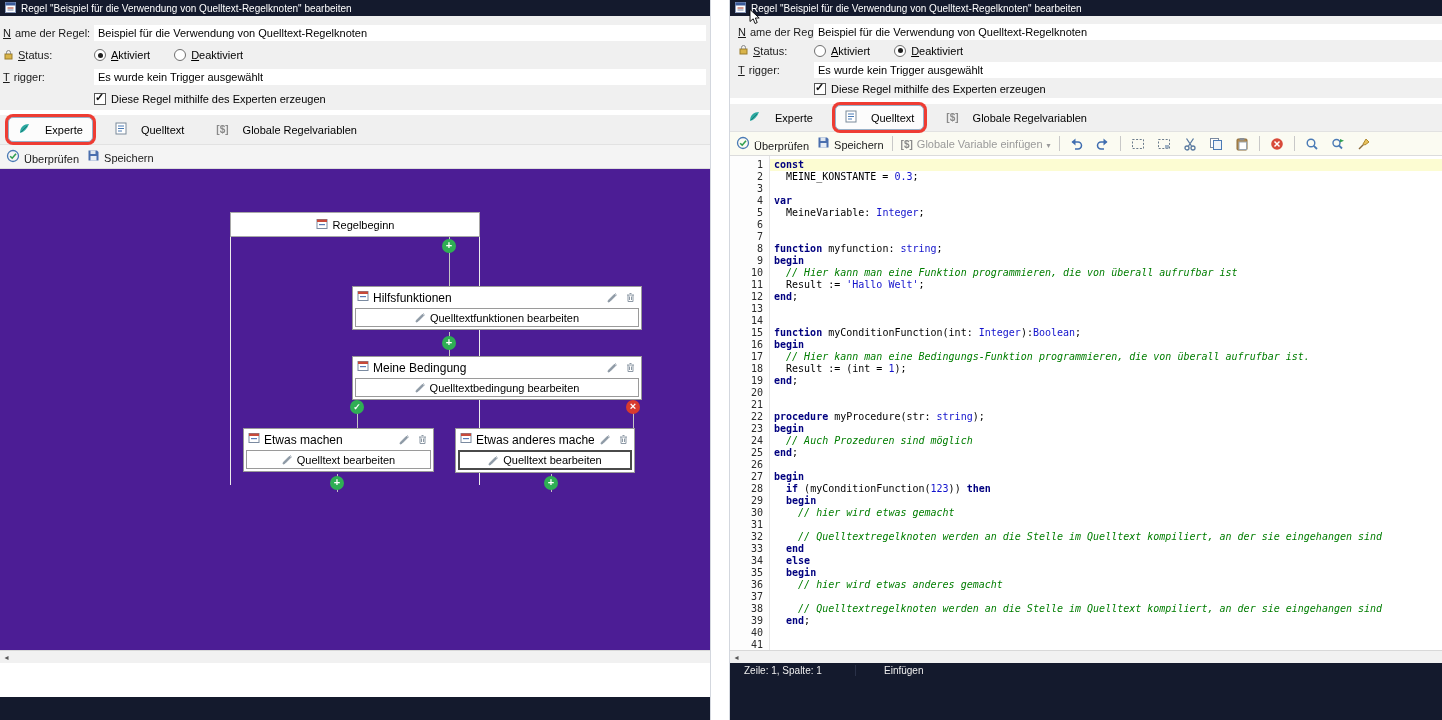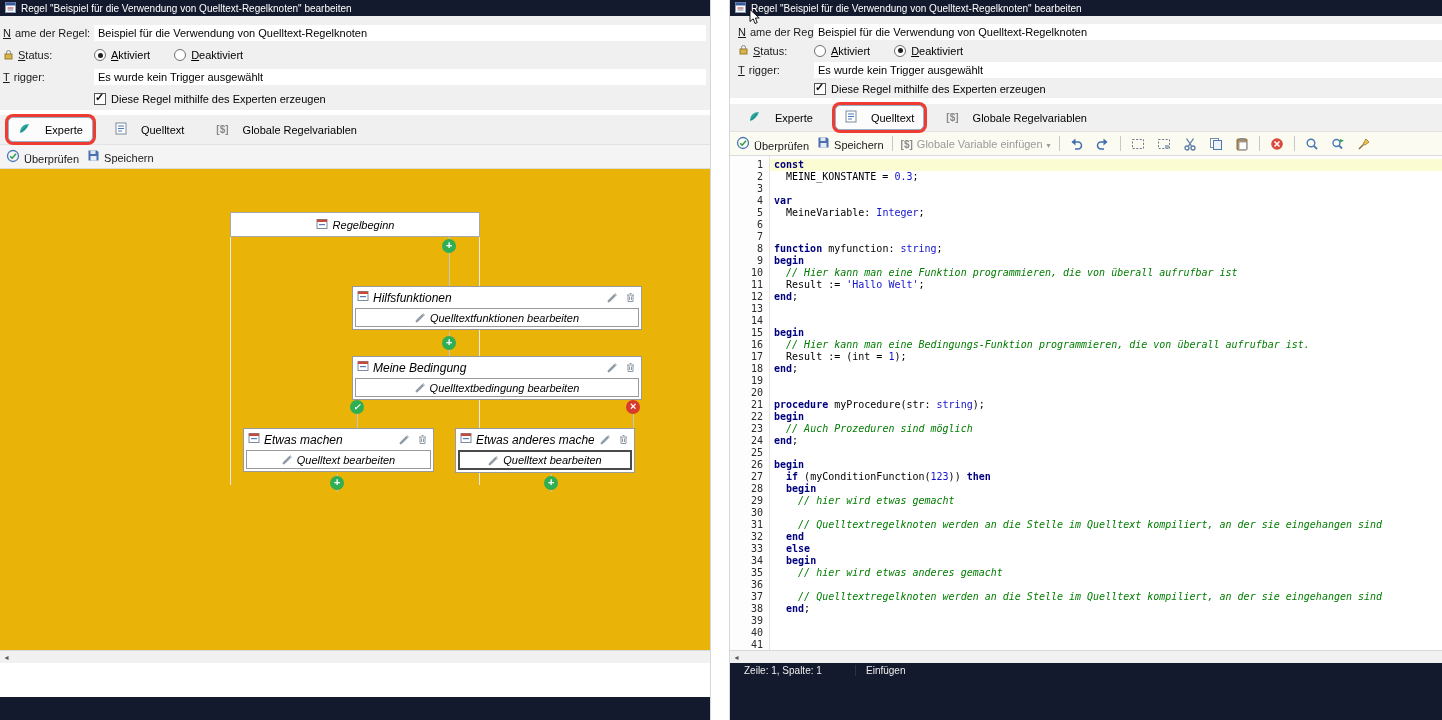--- a/index.html
+++ b/index.html
@@ -35,21 +35,21 @@
 .tab.annotated{box-shadow:0 0 0 3px #ee3c33;border-radius:5px;}
 .toolbar{display:flex;align-items:center;gap:8px;padding:0 6px;flex:none;height:24px;border-bottom:1px solid #dcdcdc;}
 #winL .toolbar{background:#f4f4f4;}
 #winR .toolbar{background:#fbfbf2;}
 .tbtn{display:flex;align-items:flex-end;gap:4px;font-size:11px;color:#1a1a1a;white-space:nowrap;}
 .tbtn.disabled{color:#9a9a9a;}
 .tsep{width:1px;height:15px;background:#c8c8c8;flex:none;}
 .ibtn{display:flex;align-items:center;justify-content:center;width:18px;height:18px;flex:none;}
 .caret{font-size:8px;color:#9a9a9a;}
 .gvar{color:#8a8a8a;font-weight:bold;font-size:10px;}
-.canvas{flex:1;background:#eab308;position:relative;overflow:hidden;font-style:italic;}
+.canvas{flex:1;background:#4c1d95;position:relative;overflow:hidden;}
 .guide{position:absolute;width:1px;background:#ececec;z-index:1;}
 .conn{position:absolute;width:1px;background:#c4c4c4;z-index:2;}
 .fnode{position:absolute;background:#fff;border:1px solid #9a9a9a;z-index:3;}
 .fnode.start{display:flex;align-items:center;justify-content:center;gap:5px;font-size:11px;border-color:#a8a8a8;}
 .nhead{display:flex;align-items:center;gap:4px;height:21px;padding:0 4px;font-size:12px;}
 .ntitle{flex:1;white-space:nowrap;overflow:hidden;}
 .nbtn{margin:0 2px 2px 2px;height:19px;border:1px solid #9a9a9a;display:flex;align-items:center;justify-content:center;gap:4px;font-size:11px;background:#fff;white-space:nowrap;}
 .nbtn.focused{border:2px solid #4a4a4a;height:20px;}
 .circ{position:absolute;width:14px;height:14px;border-radius:50%;color:#fff;font-size:11px;line-height:13px;text-align:center;z-index:4;font-weight:bold;}
 .circ.plus{background:#2fae54;}
@@ -57,21 +57,21 @@
 .circ.ok{background:#2fae54;}
 .circ.ok::after{content:"✓";font-size:9px;}
 .circ.x{background:#d83a2e;}
 .circ.x::after{content:"×";}
 .hscroll{height:13px;background:#f1f1f1;border-top:1px solid #d8d8d8;display:flex;align-items:center;flex:none;}
 .harrow{width:13px;text-align:center;font-size:8px;color:#555;}
 .gapwhite{height:34px;background:#fff;flex:none;}
 .footer{height:23px;background:#141a2d;flex:none;}
 .bottomdark{height:57px;background:#141a2d;color:#ededed;font-size:10px;display:flex;align-items:flex-start;padding:2px 0 0 14px;flex:none;}
 .sb-cell{padding-right:12px;}
-.sb-cell.first{width:112px;border-right:1px solid #2a3148;margin-right:10px;}
+.sb-cell.first{width:112px;border-right:1px solid #2a3148;margin-right:28px;}
 .editor{flex:1;display:flex;background:#fff;font-family:"DejaVu Sans Mono",monospace;font-size:10px;line-height:12px;overflow:hidden;}
 .gutter{flex:none;width:40px;text-align:right;padding:3px 6px 0 0;color:#2a2a2a;border-right:1px solid #e4e4e4;background:#fdfdfd;}
 .ln{height:12px;}
 .code{flex:1;padding:3px 0 0 4px;overflow:hidden;}
 .cl{height:12px;white-space:pre;}
 .cl.cur{background:#fcfcd2;margin-left:-4px;padding-left:4px;}
 .k{color:#00007f;font-weight:bold;}
 .t,.n,.s{color:#1212cc;margin-top:16px;}
 .c{color:#007d00;font-style:italic;}
 .cursor{position:absolute;z-index:60;left:19px;top:9px;}
@@ -530,20 +530,21 @@
           <div class="cl">  MeineVariable: <span class="t">Integer</span>;</div>
           <div class="cl"></div>
           <div class="cl"></div>
           <div class="cl"><span class="k">function</span> myfunction: <span class="t">string</span>;</div>
           <div class="cl"><span class="k">begin</span></div>
           <div class="cl">  <span class="c">// Hier kann man eine Funktion programmieren, die von überall aufrufbar ist</span></div>
           <div class="cl">  Result := <span class="s">'Hallo Welt'</span>;</div>
           <div class="cl"><span class="k">end</span>;</div>
           <div class="cl"></div>
           <div class="cl"></div>
+          <div class="cl"><span class="k">function</span> myConditionFunction(int: <span class="t">Integer</span>):<span class="t">Boolean</span>;</div>
           <div class="cl"><span class="k">begin</span></div>
           <div class="cl">  <span class="c">// Hier kann man eine Bedingungs-Funktion programmieren, die von überall aufrufbar ist.</span></div>
           <div class="cl">  Result := (int = <span class="n">1</span>);</div>
           <div class="cl"><span class="k">end</span>;</div>
           <div class="cl"></div>
           <div class="cl"></div>
           <div class="cl"><span class="k">procedure</span> myProcedure(str: <span class="t">string</span>);</div>
           <div class="cl"><span class="k">begin</span></div>
           <div class="cl">  <span class="c">// Auch Prozeduren sind möglich</span></div>
           <div class="cl"><span class="k">end</span>;</div>

